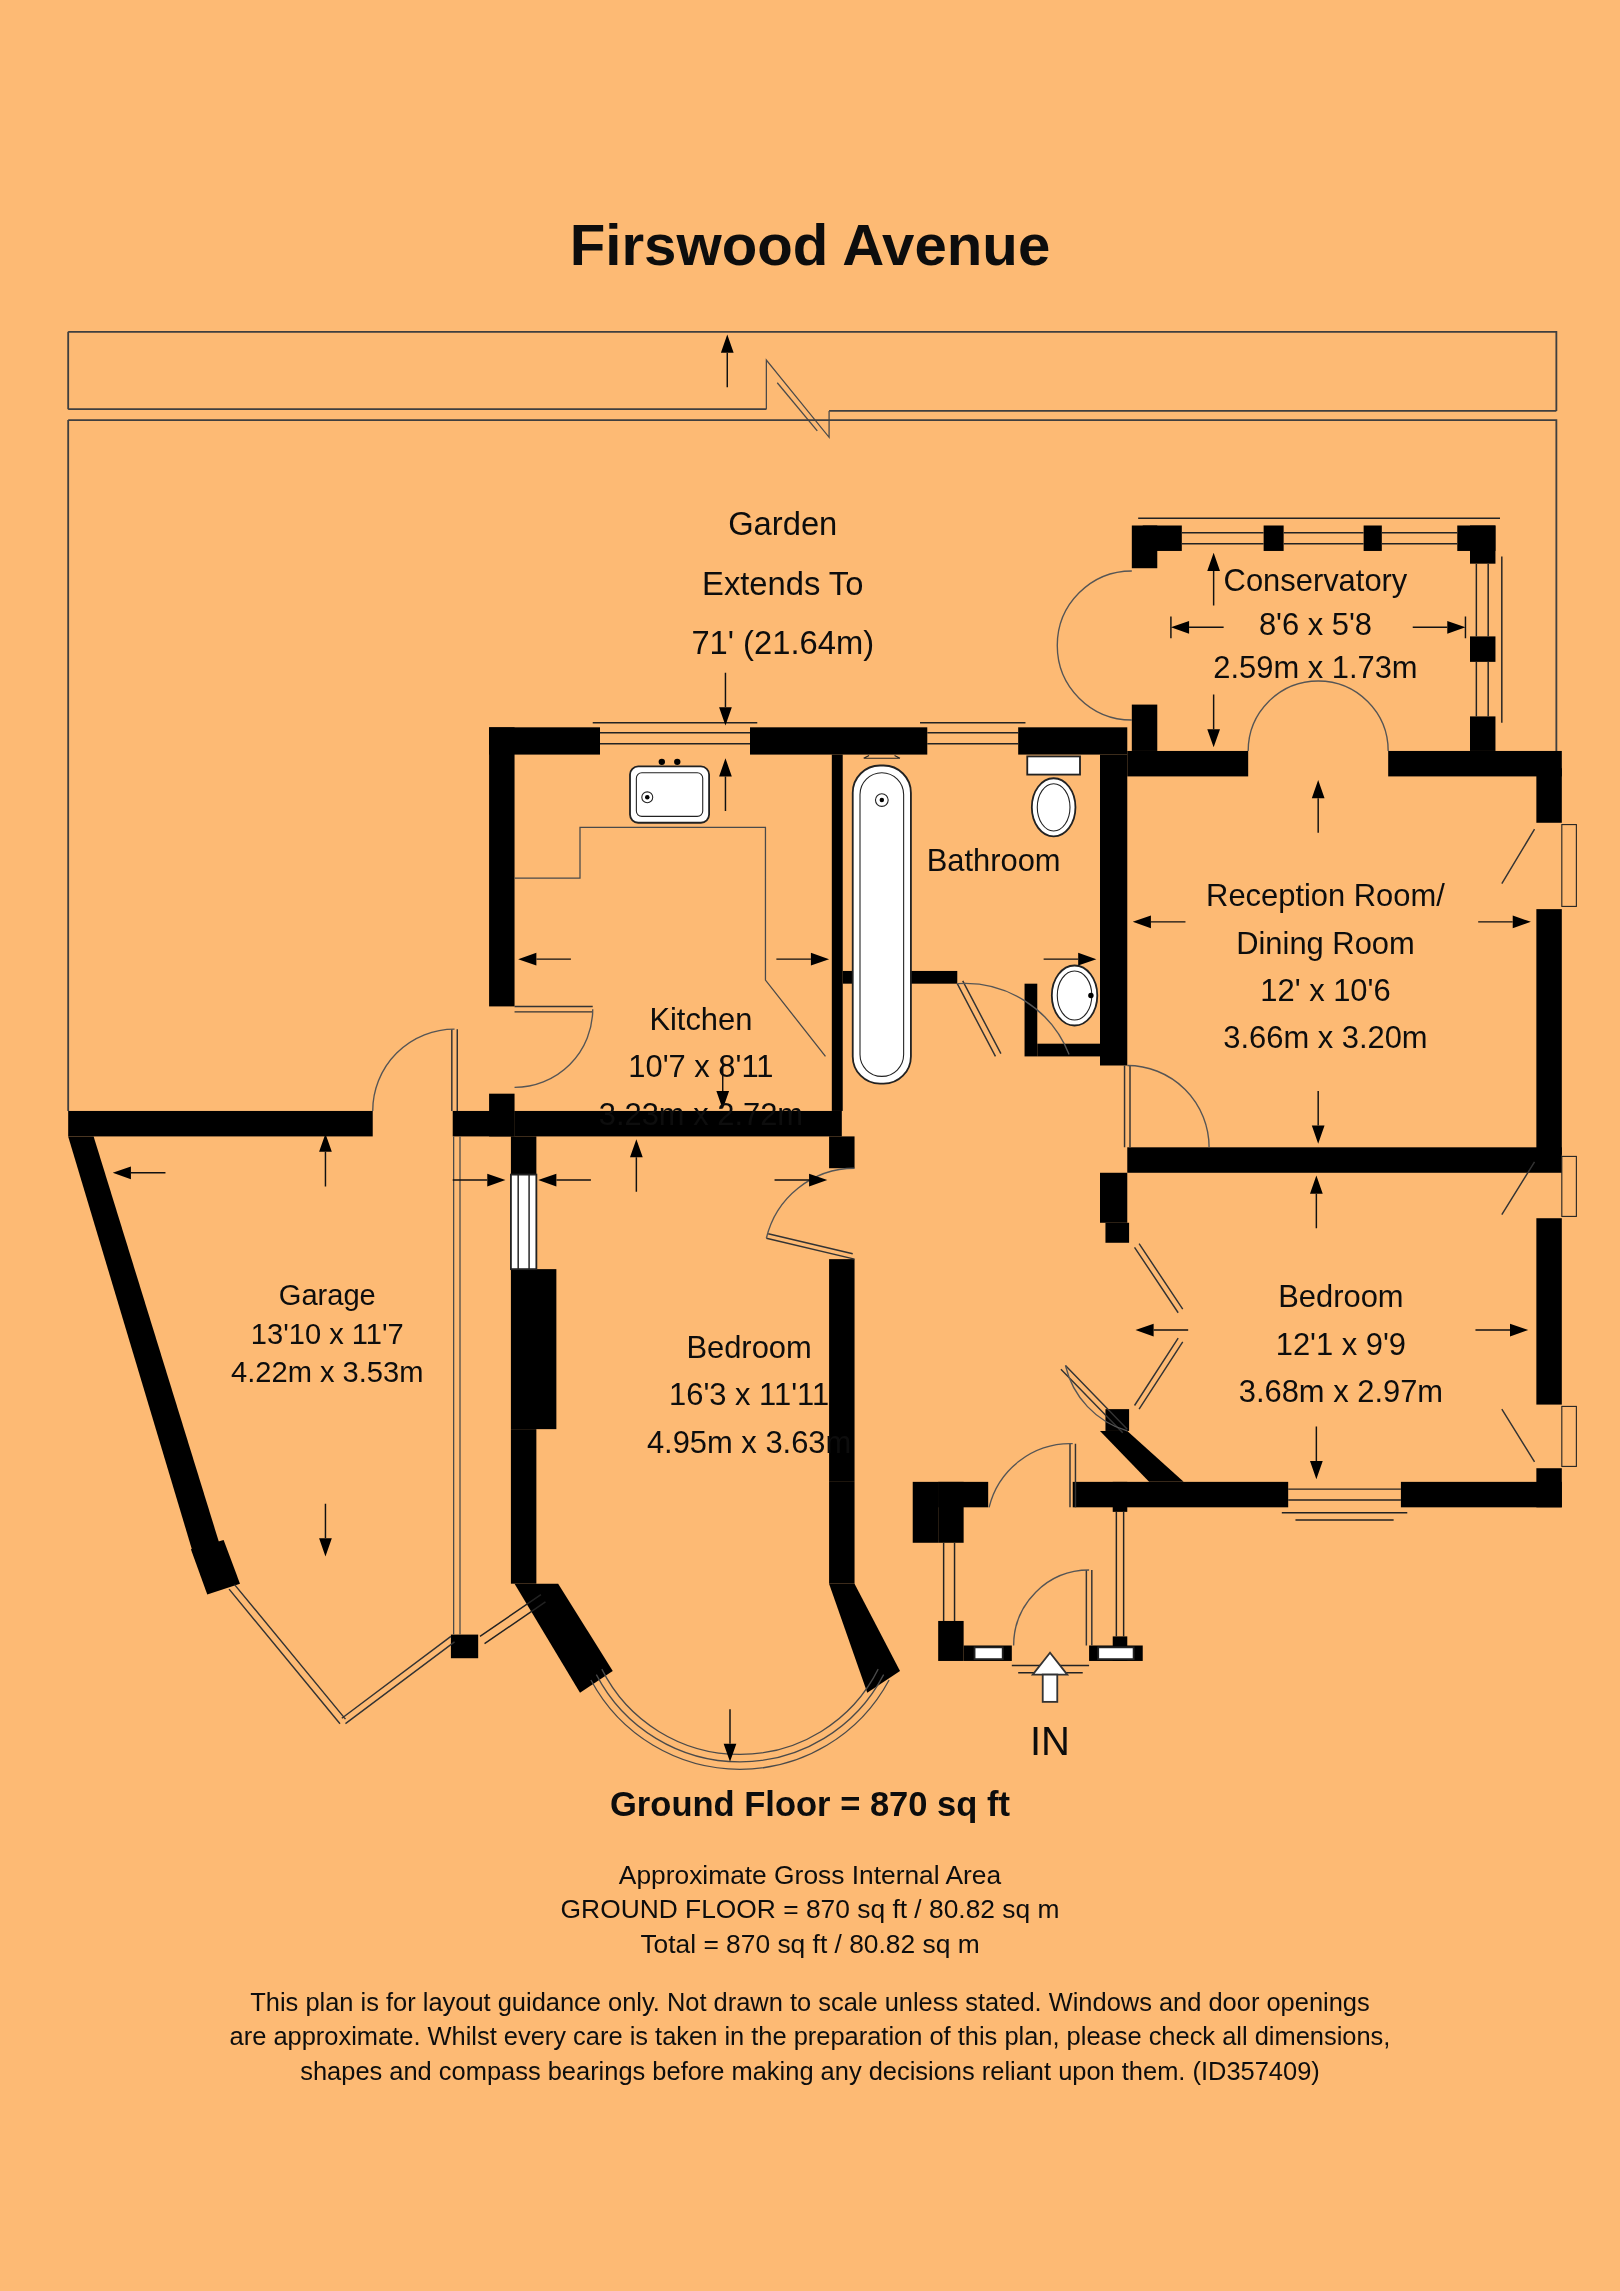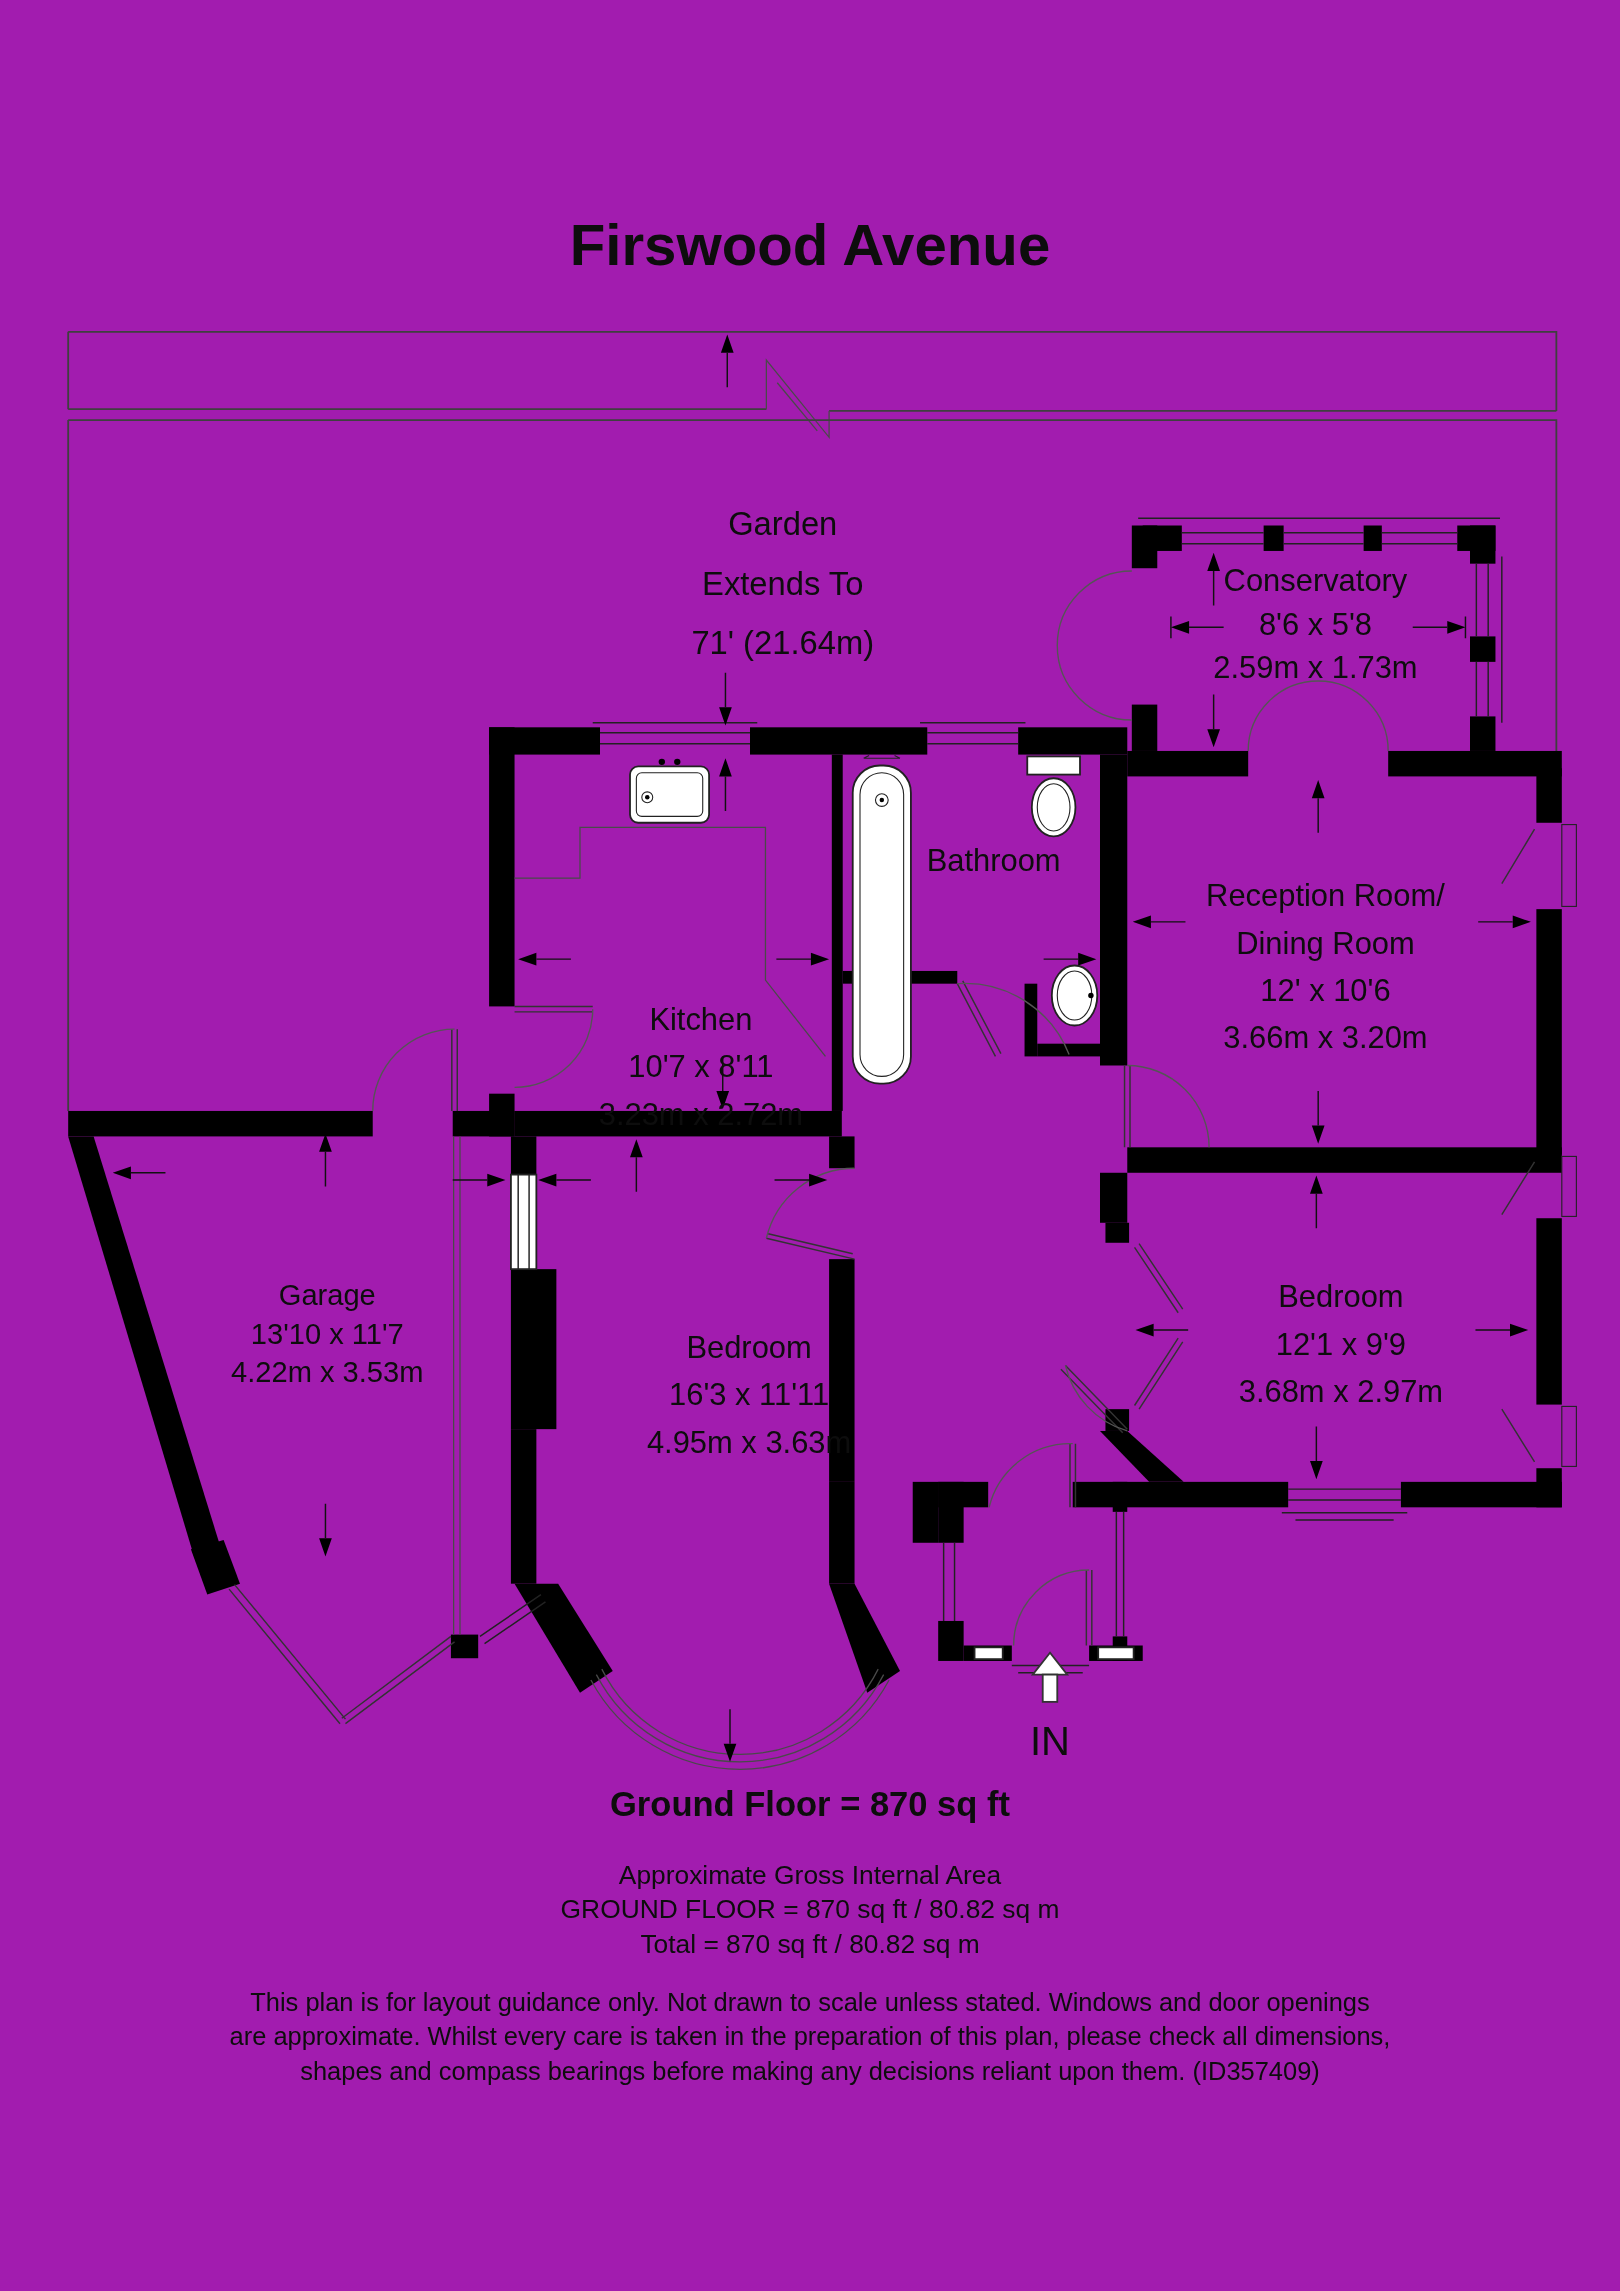--- a/index.html
+++ b/index.html
@@ -1,16 +1,16 @@
 <!DOCTYPE html>
 <html style="font-size:14.5px"><head>
 <meta charset="utf-8">
 <style>
   html,body{margin:0;padding:0;background:#ffffff;}
-  .page{position:relative;width:1620px;height:2291px;background:#a21caf;overflow:hidden;
+  .page{position:relative;width:1620px;height:2291px;background:#fdba74;overflow:hidden;
         font-family:"Liberation Sans", sans-serif;}
   svg{position:absolute;left:0;top:0;}
   svg text{fill:#0d0d0d;}
   .wall{fill:#000000;stroke:none;}
   .thin{stroke:#3f3f3f;stroke-width:2;fill:none;}
   .hair{stroke:#4a4a4a;stroke-width:1.4;fill:none;}
   .win{stroke:#222;stroke-width:1.6;fill:none;}
   .arc{stroke:#555;stroke-width:1.5;fill:none;}
   .leaf{stroke:#333;stroke-width:1.6;fill:none;}
   .fix{stroke:#222;stroke-width:2;fill:#fff;}

